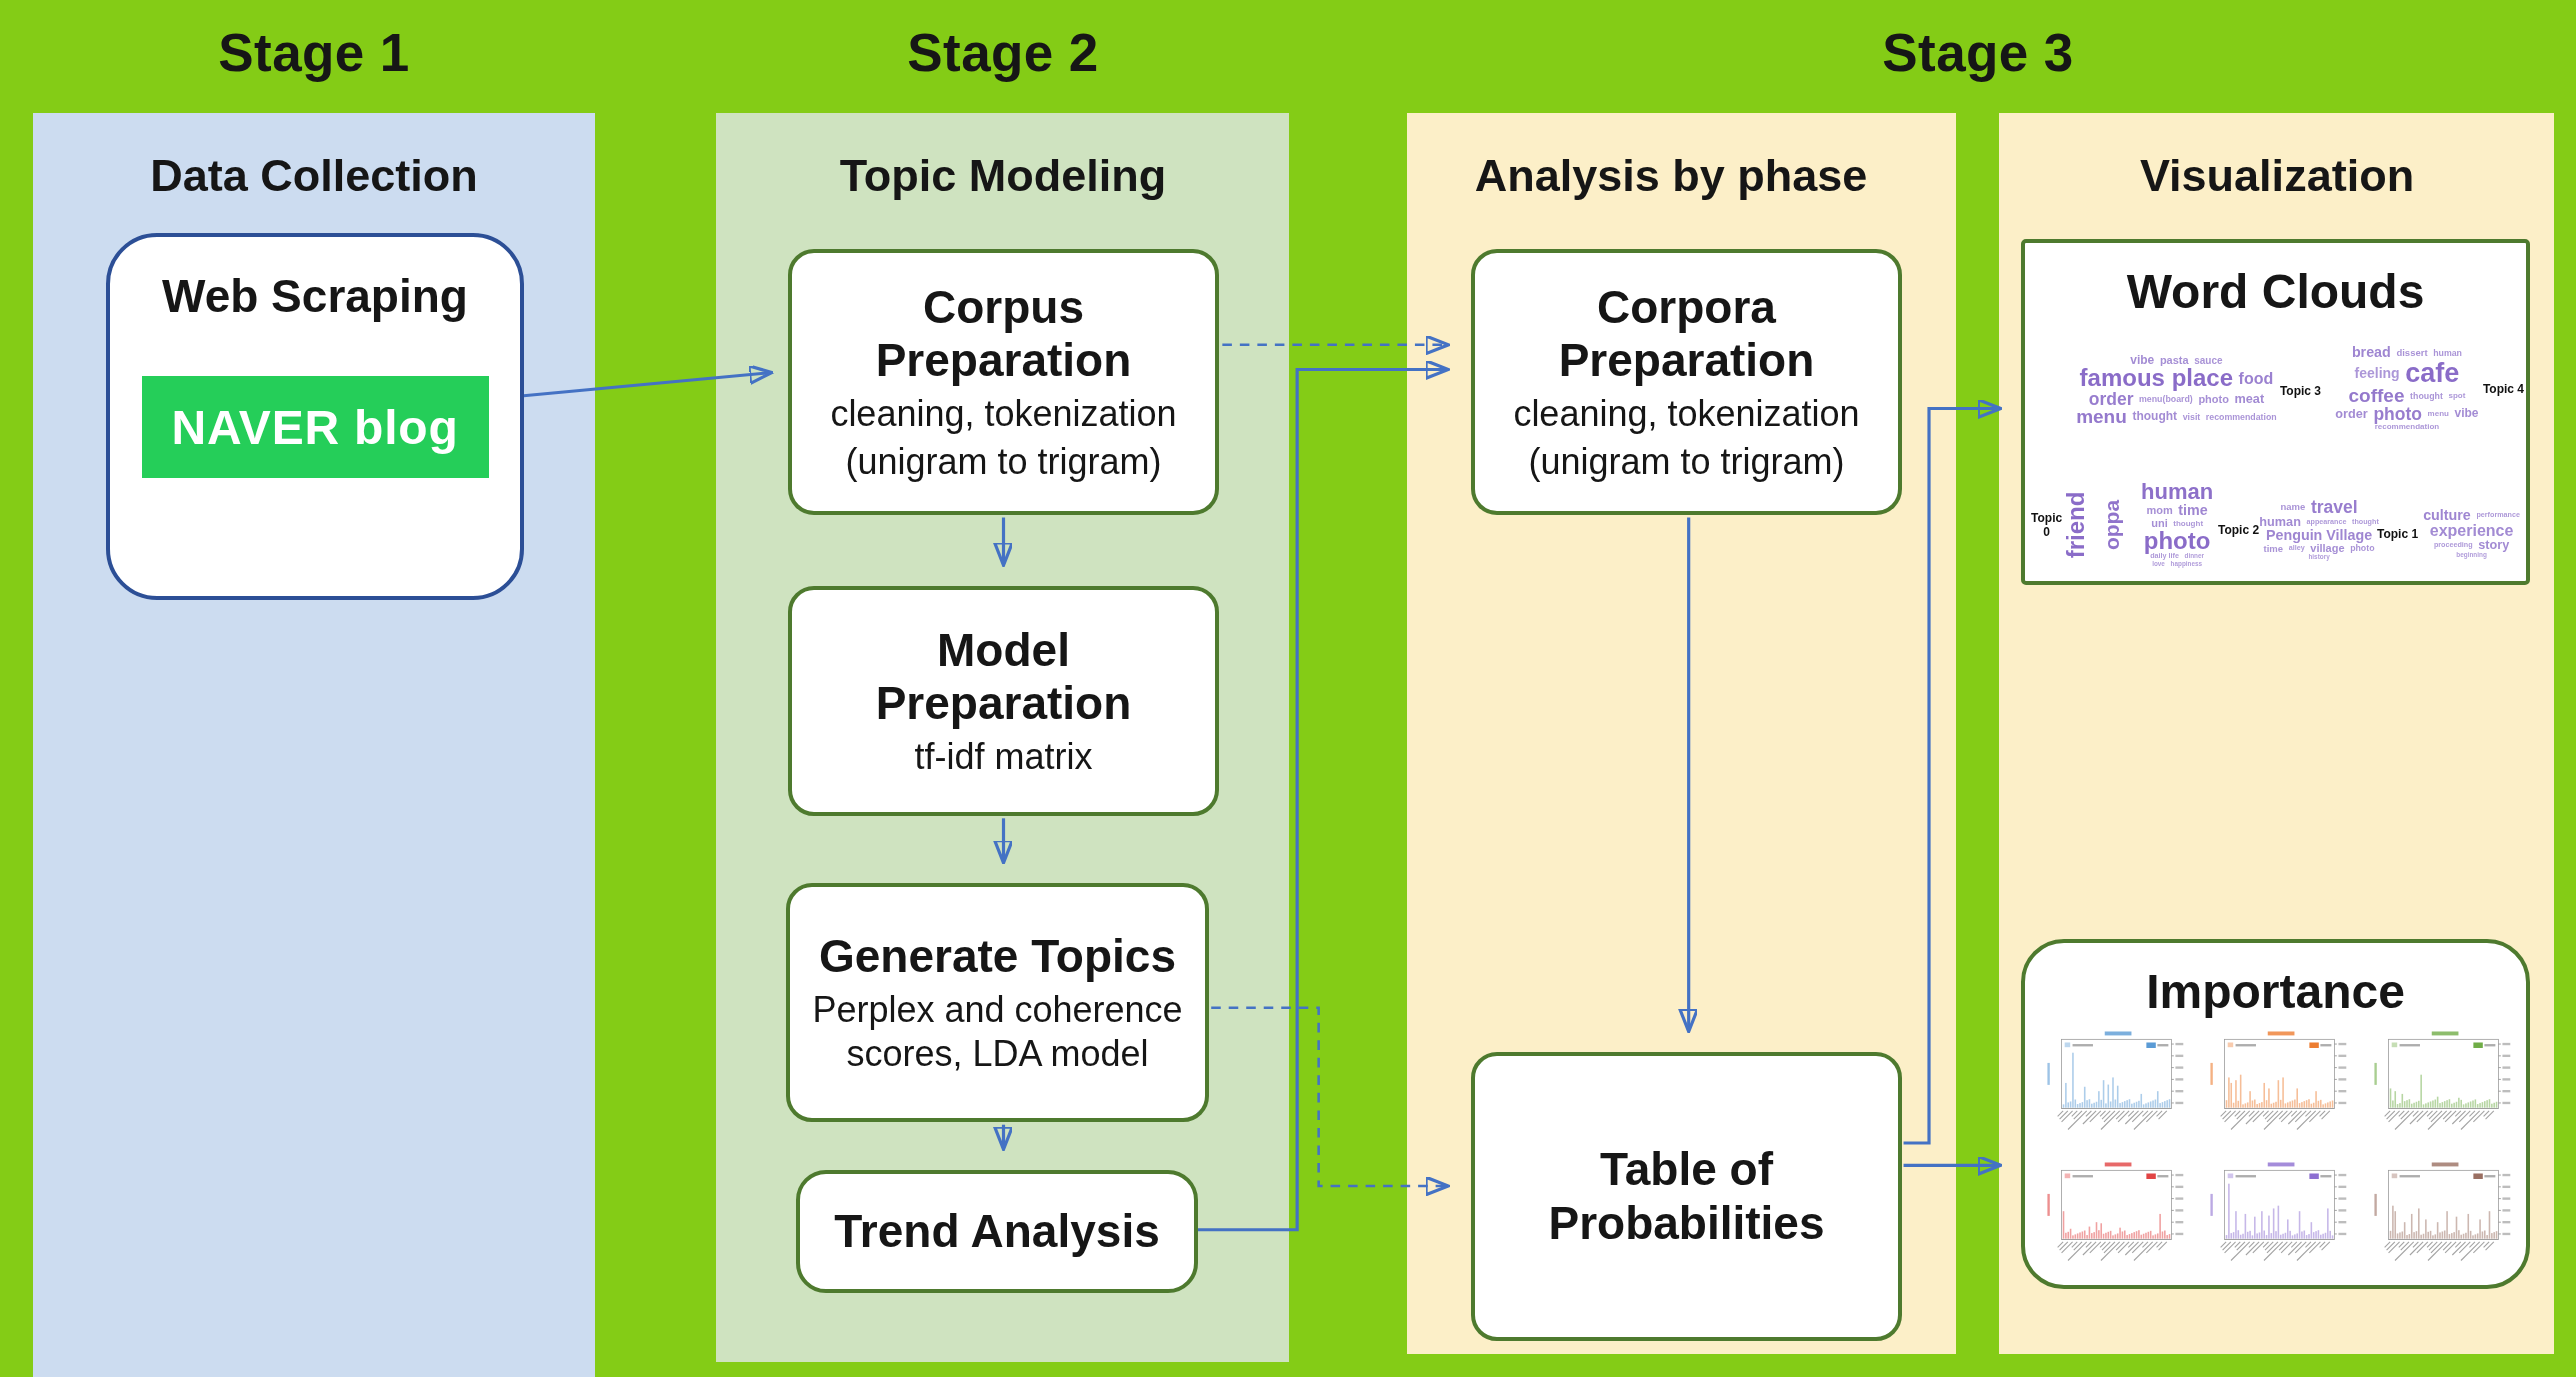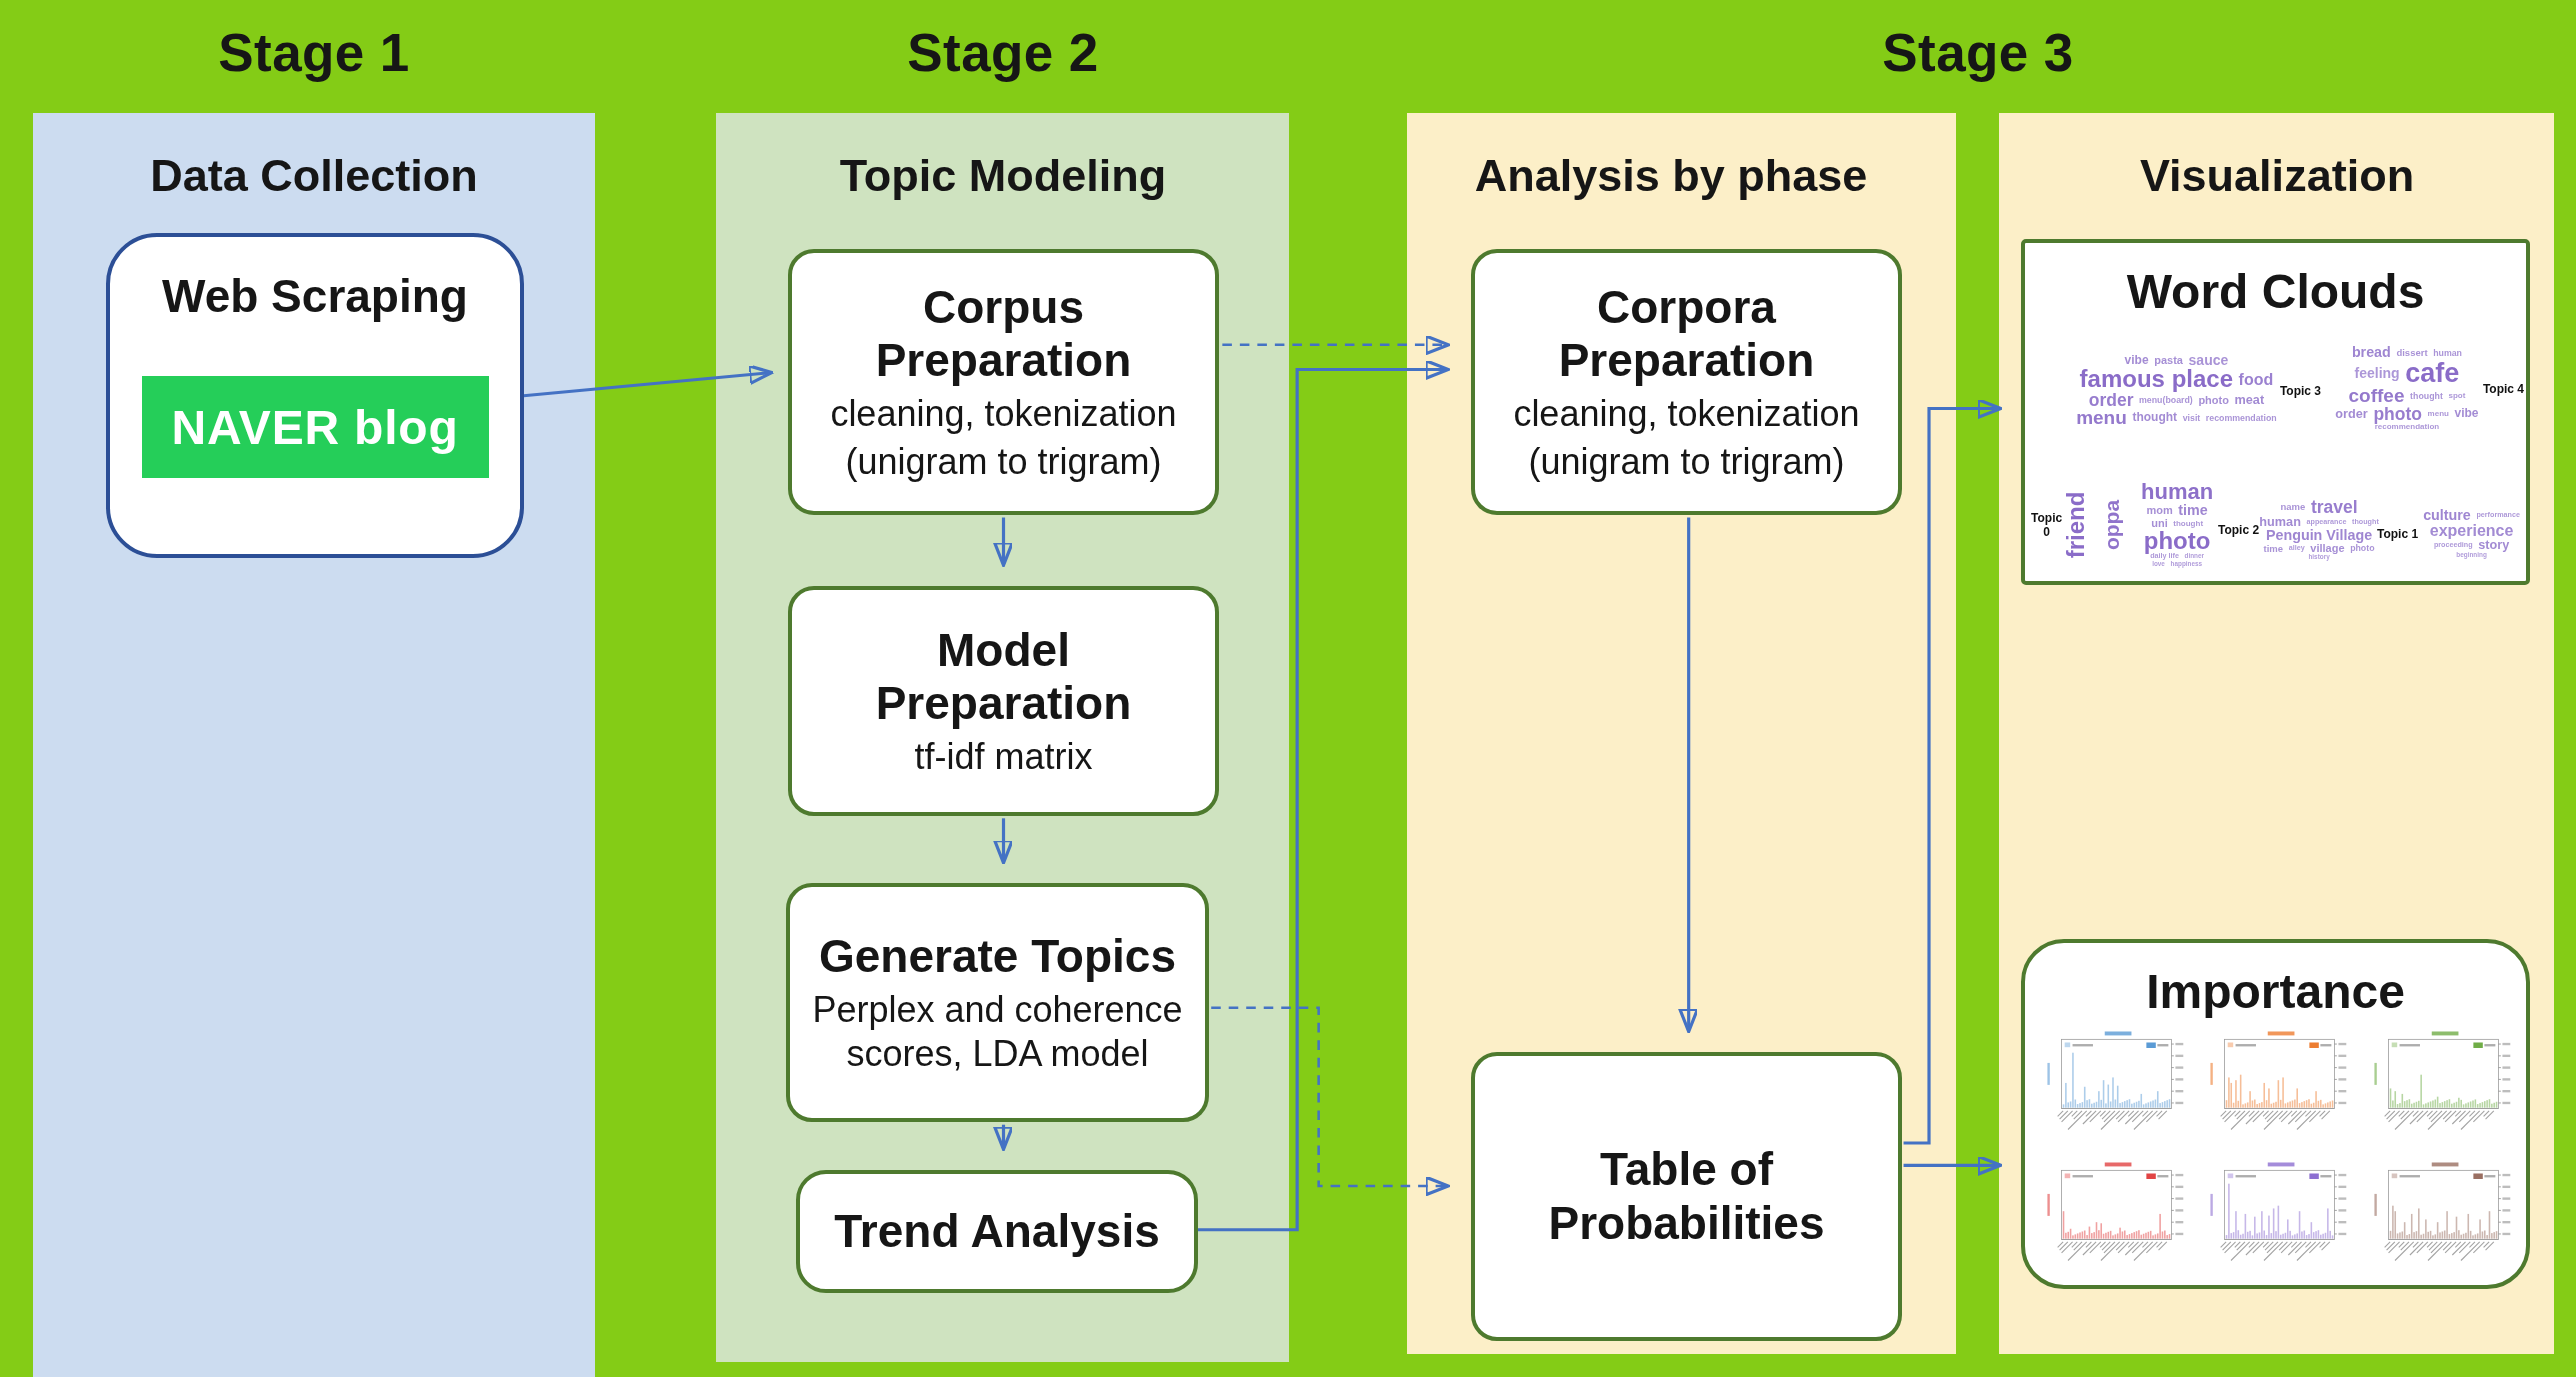--- a/index.html
+++ b/index.html
@@ -31,21 +31,21 @@
 
   .node{
     position:absolute;background:#ffffff;
     border:4px solid #4e7a2e;border-radius:26px;
     display:flex;flex-direction:column;align-items:center;justify-content:center;
     text-align:center;box-sizing:border-box;
   }
   .node .title{font-size:46px;font-weight:600;line-height:1.16;}
   .node .subtitle{font-size:36px;font-weight:500;line-height:1.2;margin-top:4.8px;}
 
-  #node-web{left:106px;top:233px;width:418px;height:325px;border-color:#2c4f96;border-radius:51px;
+  #node-web{left:106px;top:233px;width:418px;height:367px;border-color:#2c4f96;border-radius:51px;
             justify-content:flex-start;padding-top:33px;}
   #naver-badge{
     margin-top:53px;width:347px;height:102px;background:#25ce59;color:#ffffff;
     display:flex;align-items:center;justify-content:center;
     font-size:48px;font-weight:800;letter-spacing:0.8px;
   }
 
   #node-corpus  {left:788px; top:249px; width:431px;height:266px;}
   #node-model   {left:788px; top:586px; width:431px;height:230px;}
   #node-generate{left:786px; top:883px;width:423px;height:239px;}
@@ -169,21 +169,21 @@
     <div class="title">Probabilities</div>
   </div>
 
   <div class="node" id="node-wordclouds">
     <div class="title">Word Clouds</div>
 
     <div class="cloud" id="cloud-0">
       <div class="cloud-words">
           <span style="font-size: 12px; opacity: 0.78;">vibe</span>
           <span style="font-size: 11px; opacity: 0.76;">pasta</span>
-          <span style="font-size: 14px; opacity: 0.73;">sauce</span>
+          <span style="font-size: 10px; opacity: 0.73;">sauce</span>
           <span style="font-size: 24px; opacity: 1;">famous place</span>
           <span style="font-size: 16px; opacity: 0.85;">food</span>
           <span style="font-size: 17.5px; opacity: 0.88;">order</span>
           <span style="font-size: 8.8px; opacity: 0.72;">menu(board)</span>
           <span style="font-size: 11px; opacity: 0.76;">photo</span>
           <span style="font-size: 12.7px; opacity: 0.79;">meat</span>
           <span style="font-size: 19px; opacity: 0.91;">menu</span>
           <span style="font-size: 12px; opacity: 0.78;">thought</span>
           <span style="font-size: 8.8px; opacity: 0.72;">visit</span>
           <span style="font-size: 8.8px; opacity: 0.72;">recommendation</span>

